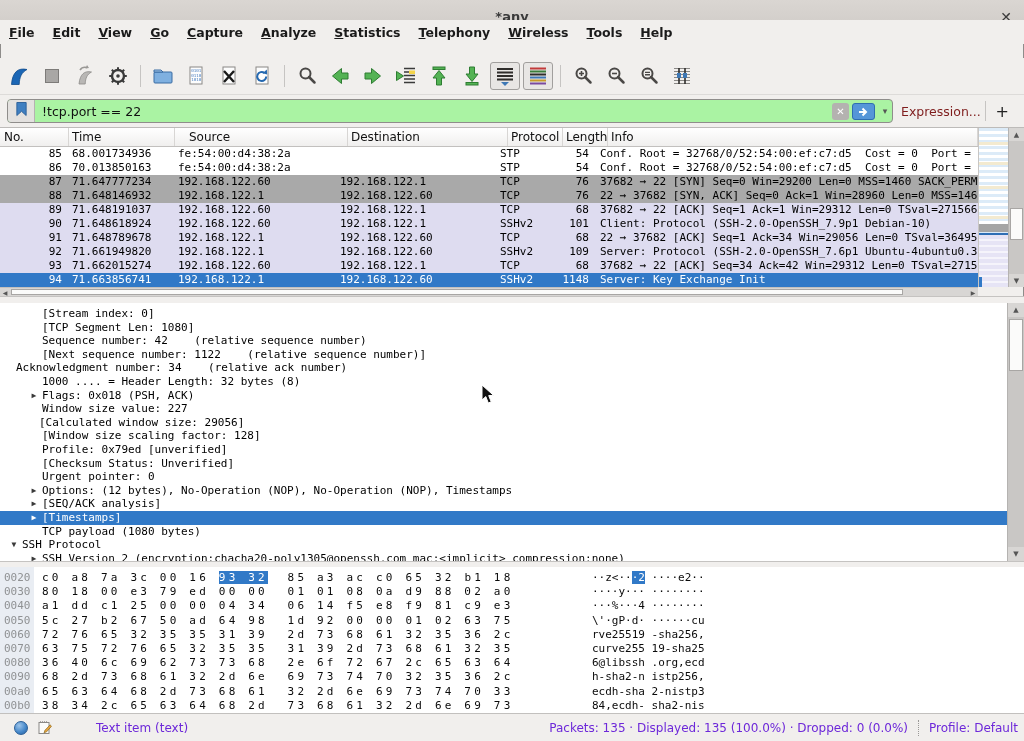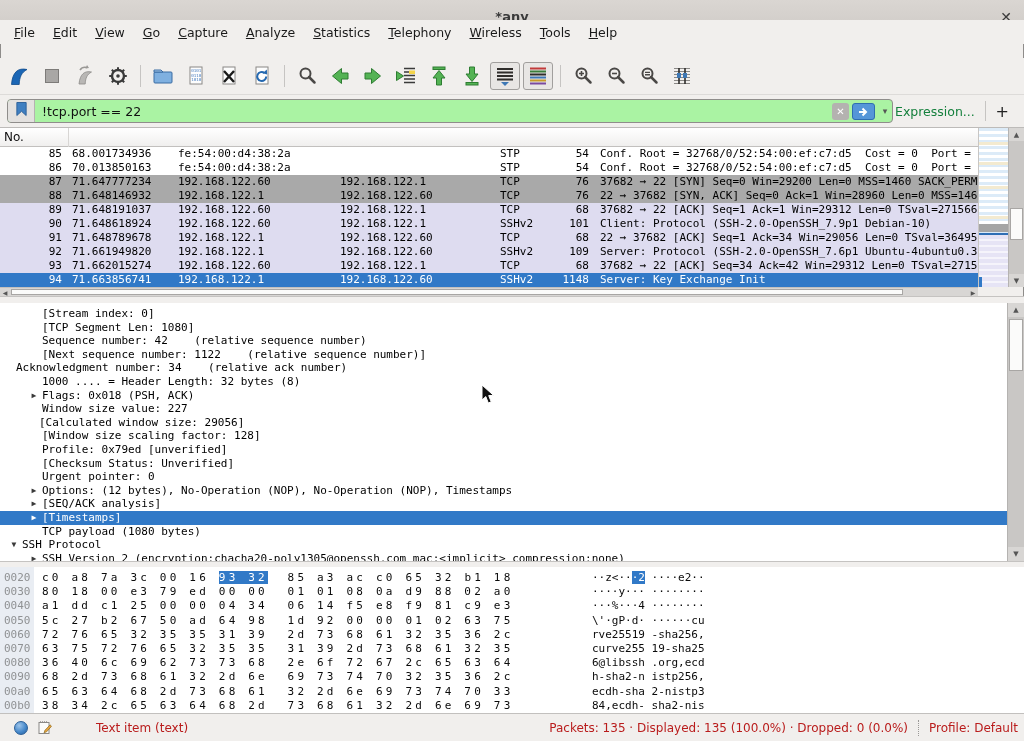--- a/index.html
+++ b/index.html
@@ -17,21 +17,21 @@
        box-shadow:inset 0 0 0 1px #8e8c8a;}
 
   
   .titlebar{position:absolute;top:0;left:0;right:0;height:34px;
     background:linear-gradient(#dad6d2,#cfcbc7);border-bottom:1px solid #b3afab;text-align:center;}
   .title{line-height:34px;font-size:13px;font-weight:bold;color:#3a3a3a;}
   .close{position:absolute;right:12px;top:0;line-height:34px;font-size:14px;color:#3a3a3a;cursor:default;}
 
   
   .menubar{position:absolute;top:20px;left:0;right:0;height:24px;display:flex;align-items:center;
-    padding-left:5px;font-size:12.5px;color:#1a1a1a;background:#f1efed;}
+    font-size:12.5px;color:#1a1a1a;background:#f1efed;font-weight:bold;}
   .menu-item{padding:2px 9px;display:inline-block;}
   .menu-item::first-letter{text-decoration:underline;}
 
   
   .toolbar{position:absolute;top:58px;left:0;right:0;height:36px;display:flex;align-items:center;
     padding-left:4px;gap:3px;background:#f1efed;}
   .tbtn{width:30px;height:28px;display:flex;align-items:center;justify-content:center;border-radius:3px;}
   .tbtn.pressed{border:1px solid #a19f9d;background:#e8e6e4;}
   .ticon{display:flex;align-items:center;justify-content:center;}
   .tsep{width:1px;height:22px;background:#c6c4c2;margin:0 4px;}
@@ -42,27 +42,27 @@
   .filter-field{width:886px;height:24px;border:1px solid #8f8d8b;border-radius:4px;background:var(--green);
     display:flex;align-items:center;overflow:hidden;flex:0 0 auto;}
   .bookmark-btn{width:27px;height:100%;background:#e3e1df;border-right:1px solid #b5b3b1;
     display:flex;align-items:center;justify-content:center;}
   .filter-text{flex:1;padding-left:7px;font-size:12.5px;color:#111;white-space:pre;overflow:hidden;}
   .clear-btn{width:17px;height:17px;border-radius:3px;background:#b4b2b0;color:#fff;font-size:10px;
     display:flex;align-items:center;justify-content:center;margin-right:3px;flex:0 0 auto;}
   .apply-btn{width:23px;height:17px;border-radius:3px;background:#5596d8;border:1px solid #2f6eb0;
     display:flex;align-items:center;justify-content:center;margin-right:3px;flex:0 0 auto;}
   .caret{width:14px;color:#555;font-size:9px;text-align:center;flex:0 0 auto;}
-  .expression{margin-left:2px;font-size:12.5px;color:#15803d;}
+  .expression{margin-left:8px;font-size:12.5px;color:#7f1d1d;}
   .fsep{width:1px;height:20px;background:#c6c4c2;margin-left:auto;}
   .plus{margin:0 8px 0 10px;font-size:16px;color:#222;}
 
   
   .plist-header{position:absolute;top:128px;left:0;width:978px;height:19px;display:flex;
-    background:linear-gradient(#ffffff,#f0efee);border-bottom:1px solid #c2c0be;font-size:12px;color:#111;flex-direction:column;}
+    background:linear-gradient(#ffffff,#f0efee);border-bottom:1px solid #c2c0be;font-size:12px;color:#111;}
   .hcell{border-right:1px solid #d8d6d4;padding:2px 0 0 3px;overflow:hidden;white-space:nowrap;}
   .w0{width:69px;flex:0 0 69px;} .w1{width:106px;flex:0 0 106px;} .w2{width:162px;flex:0 0 162px;margin-left:11px;}
   .w3{width:160px;flex:0 0 160px;} .w4{width:55px;flex:0 0 55px;} .w5{width:45px;flex:0 0 45px;}
   .w6{flex:1;}
   .hcell.w0{padding-left:4px;}
   .plist-rows{position:absolute;top:147px;left:0;width:978px;height:140px;overflow:hidden;background:#fff;
     font-family:var(--mono);font-size:11px;}
   .prow{height:14px;display:flex;align-items:center;white-space:pre;}
   .prow span{overflow:hidden;display:block;line-height:14px;}
   .cno{width:69px;flex:0 0 69px;text-align:right;padding-right:7px;}
@@ -121,21 +121,21 @@
     padding-top:4px;font-family:var(--mono);}
   .hexpane::before{content:'';position:absolute;left:0;top:0;bottom:0;width:34px;background:#e9edf3;}
   .hrow{position:relative;height:14.2px;line-height:14.2px;}
   .hoff{position:absolute;left:4px;font-size:11px;color:#8f9193;}
   .hbytes{position:absolute;left:42px;font-size:11px;letter-spacing:3.2px;color:#0a0a0a;white-space:pre;}
   .hascii{position:absolute;left:592px;font-size:11px;color:#0a0a0a;white-space:pre;}
   .hl{background:var(--sel);color:#fff;}
 
   
   .statusbar{position:absolute;top:713px;left:0;right:0;height:28px;background:#f1efed;
-    border-top:1px solid #c2c0be;display:flex;align-items:center;font-size:12px;color:#b91c1c;}
+    border-top:1px solid #c2c0be;display:flex;align-items:center;font-size:12px;color:#6d28d9;}
   .expert-icon{width:14px;height:14px;border-radius:50%;margin-left:14px;
     background:radial-gradient(circle at 35% 30%,#9cc4ea,#4285c8 60%,#2b5f98);border:1px solid #2b5f98;}
   .note-icon{margin-left:9px;display:flex;}
   .status-left{margin-left:44px;}
   .status-counts{margin-left:auto;}
   .st-sep{width:1px;height:16px;border-left:1px dotted #9a9896;margin:0 10px;}
   .status-profile{margin-right:6px;}
 
   
   .cursor{position:absolute;left:481px;top:384px;pointer-events:none;}

